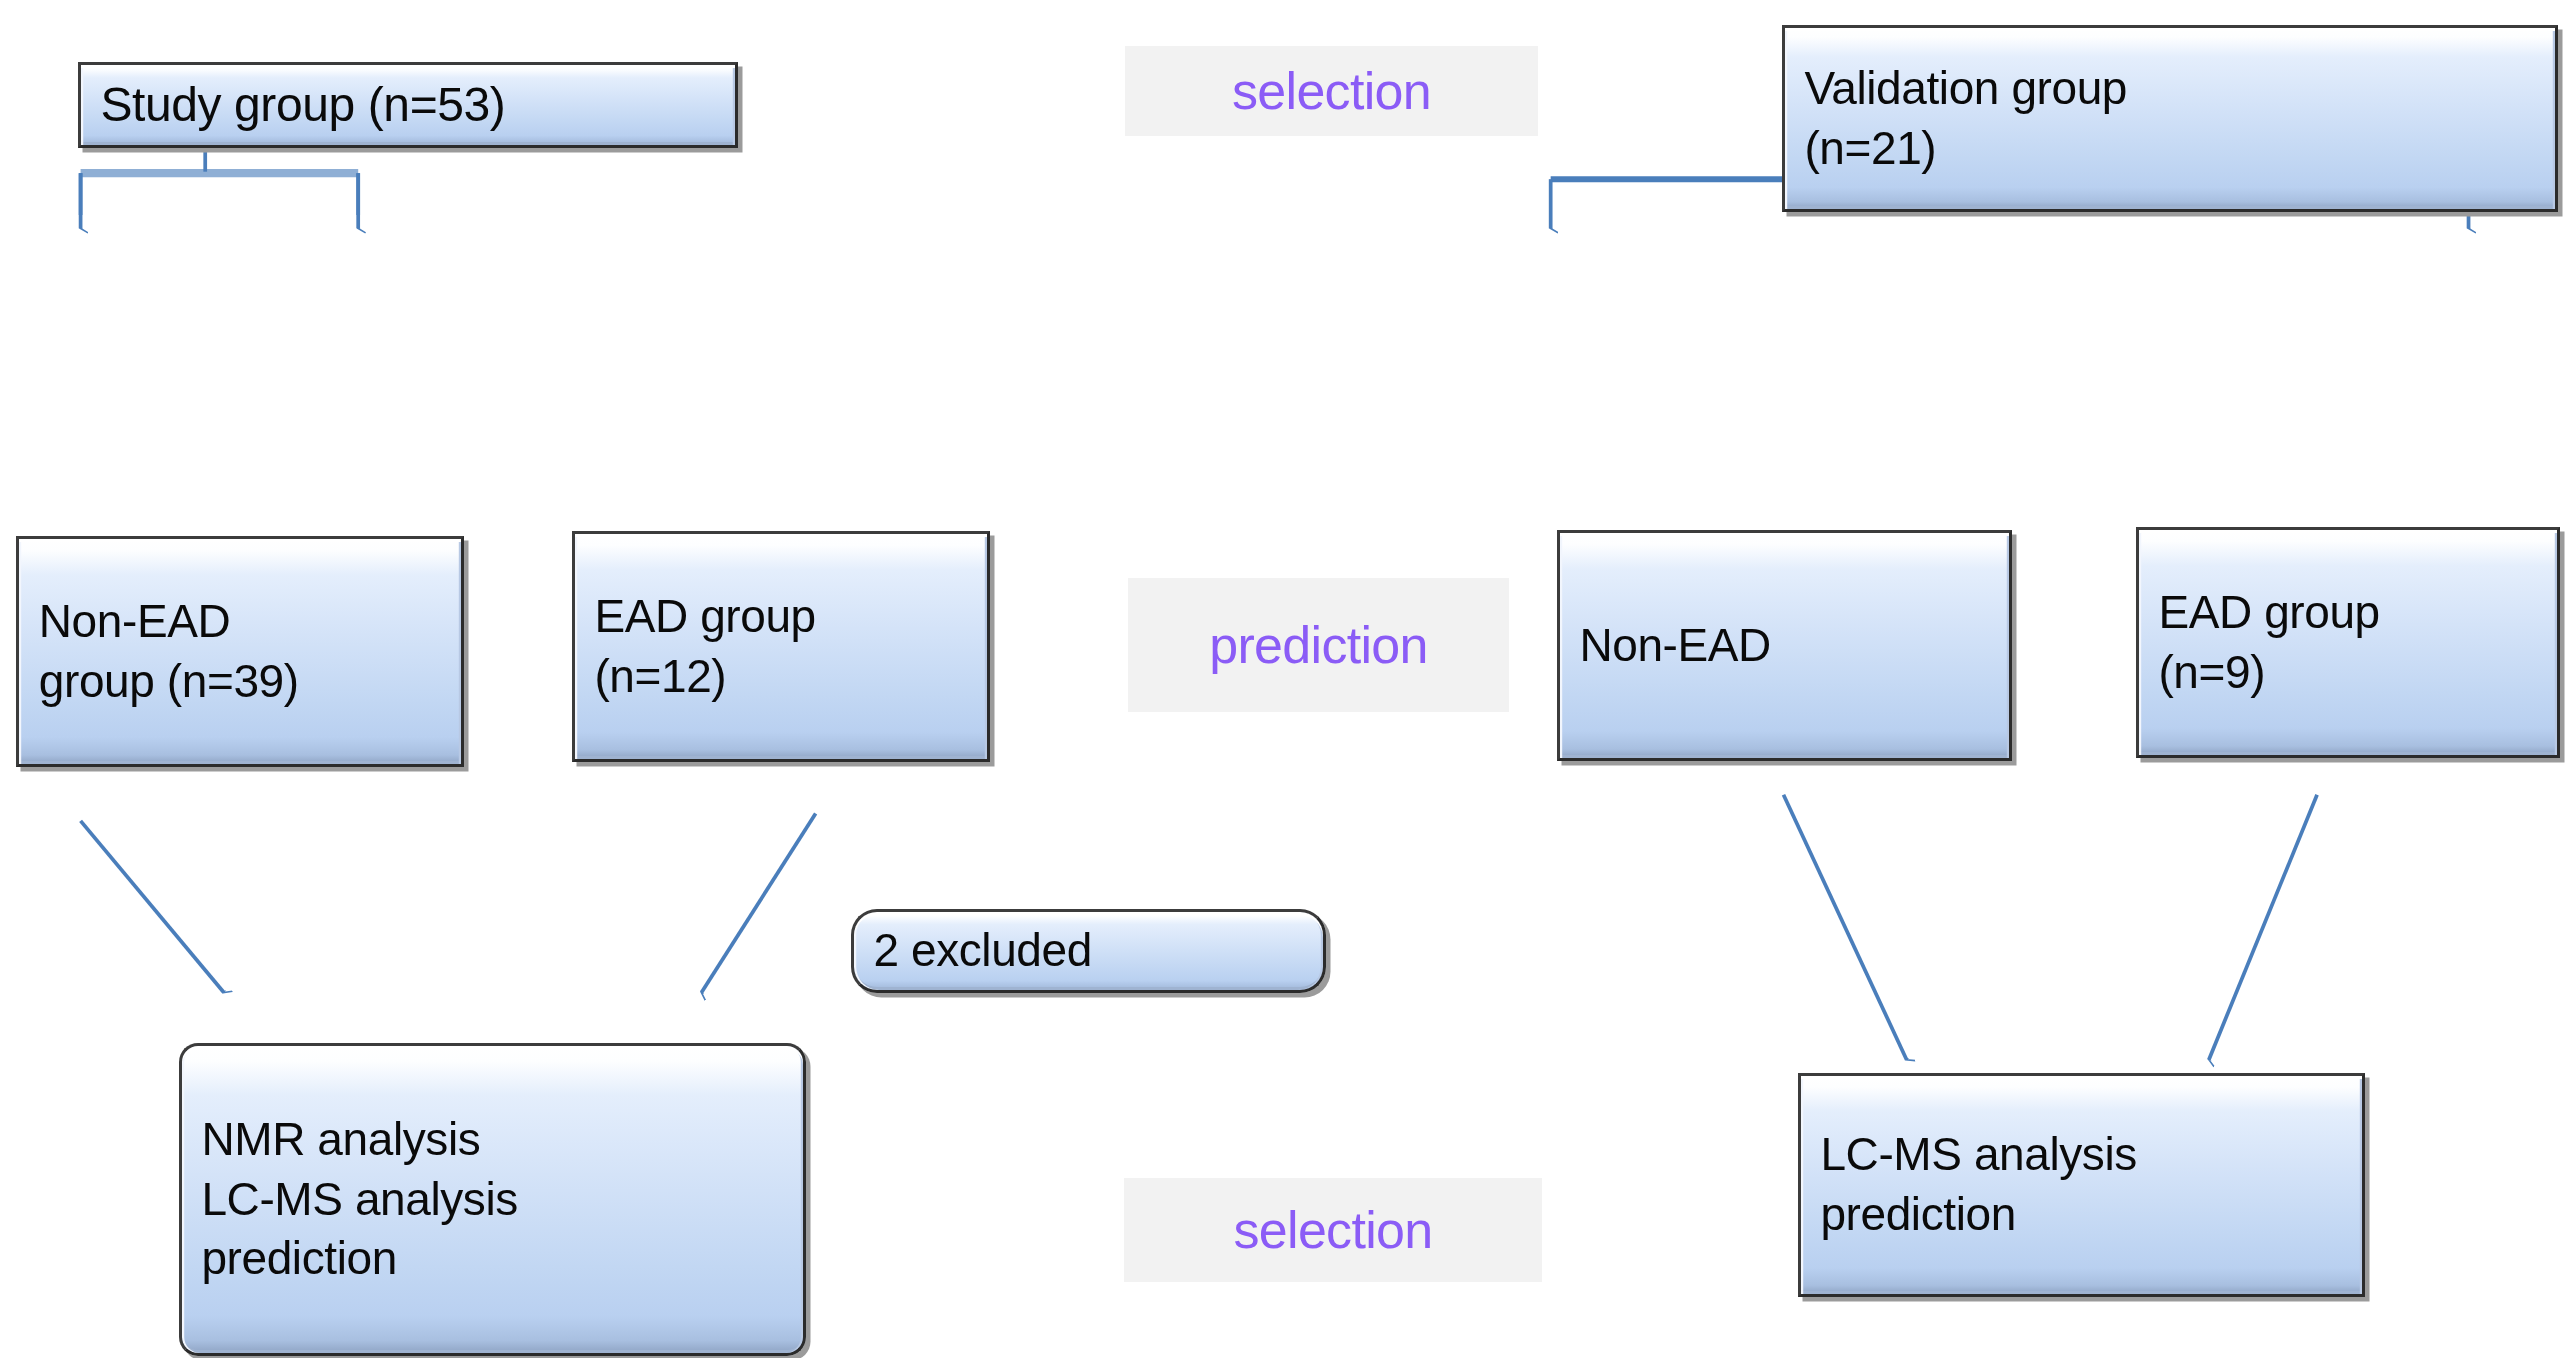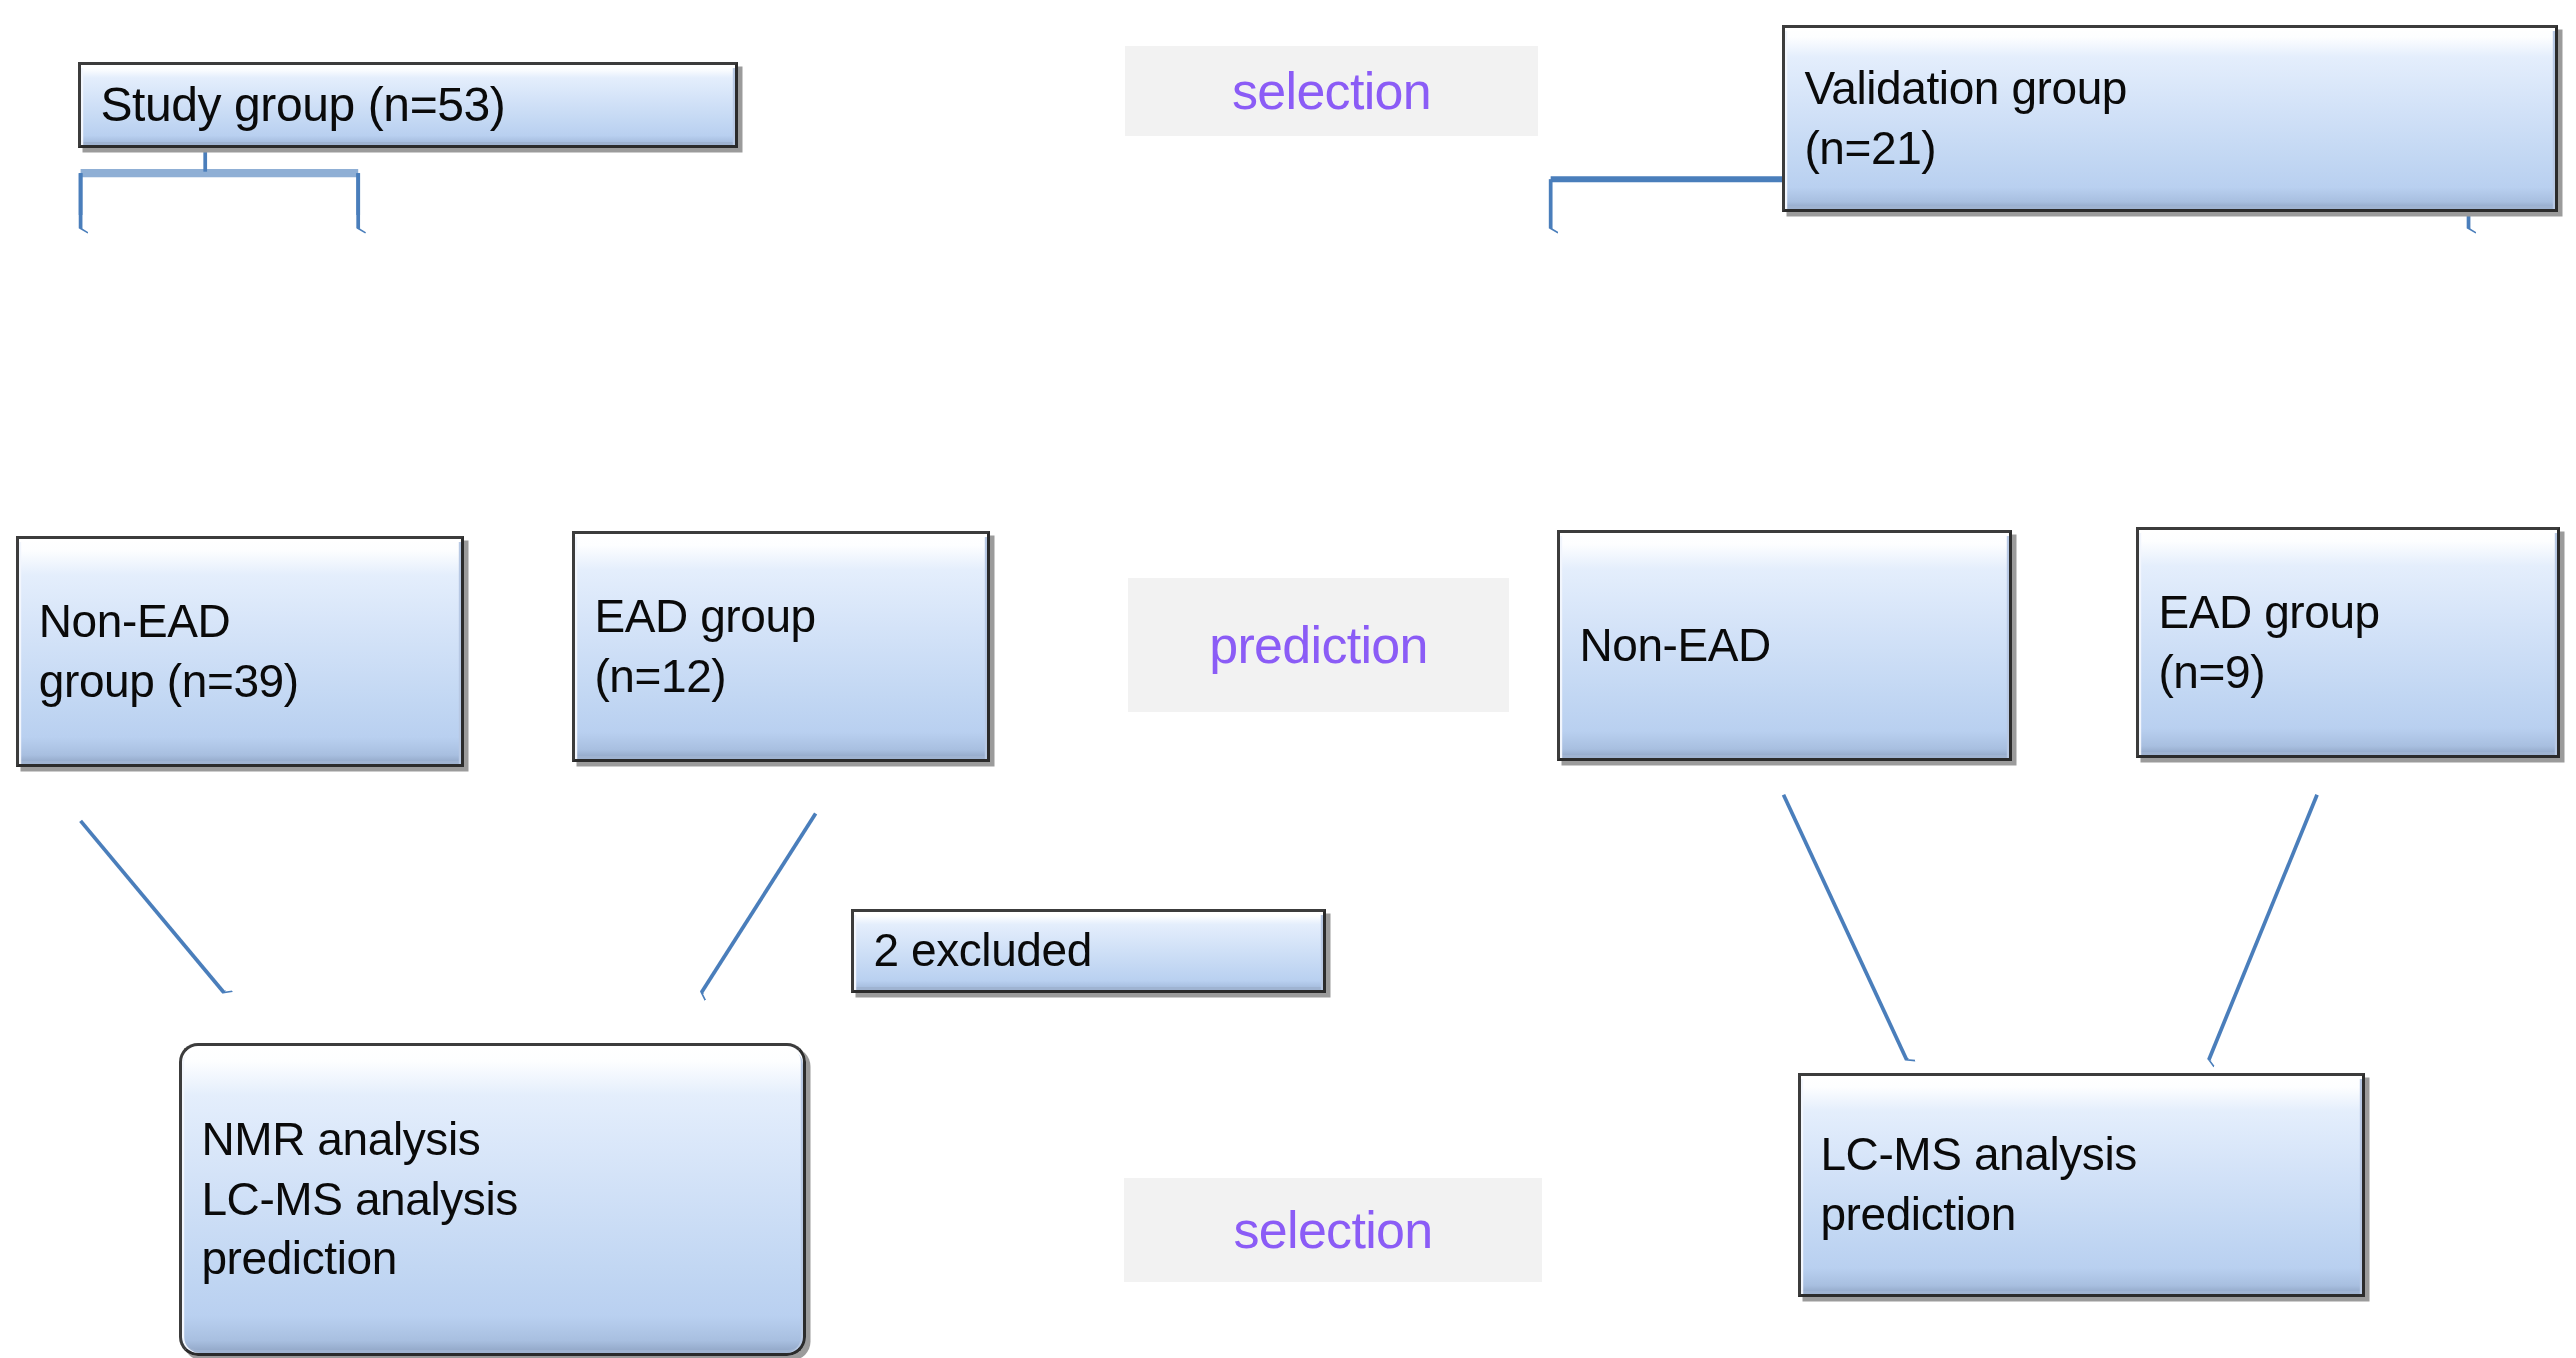--- a/index.html
+++ b/index.html
@@ -149,21 +149,21 @@
 
   <div class="fbox" style="left:1557px; top:530px; width:455px; height:231px;">
     <span class="line">Non-EAD</span>
   </div>
 
   <div class="fbox" style="left:2136px; top:527px; width:424px; height:231px;">
     <span class="line">EAD group</span>
     <span class="line">(n=9)</span>
   </div>
 
-  <div class="fbox" style="left:851px; top:909px; width:475px; height:84px;">
+  <div class="fbox" style="left:851px; top:909px; width:475px; height:84px;border-radius:26px;">
     <span class="line">2 excluded</span>
   </div>
 
   <div class="fbox" style="left:179px; top:1043px; width:627px; height:313px;border-radius:19px;">
     <span class="line">NMR analysis</span>
     <span class="line">LC-MS analysis</span>
     <span class="line">prediction</span>
   </div>
 
   <div class="stage" style="left:1124px; top:1178px; width:418px; height:104px;">

